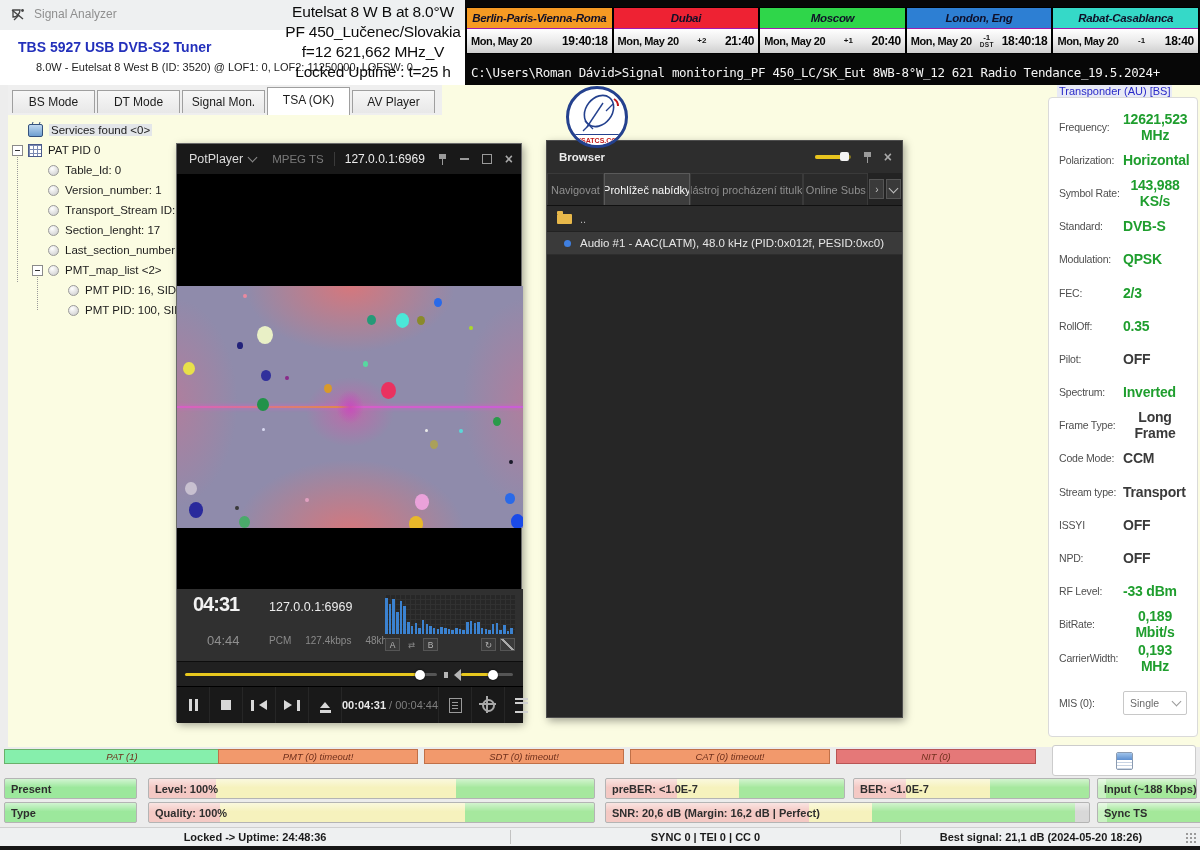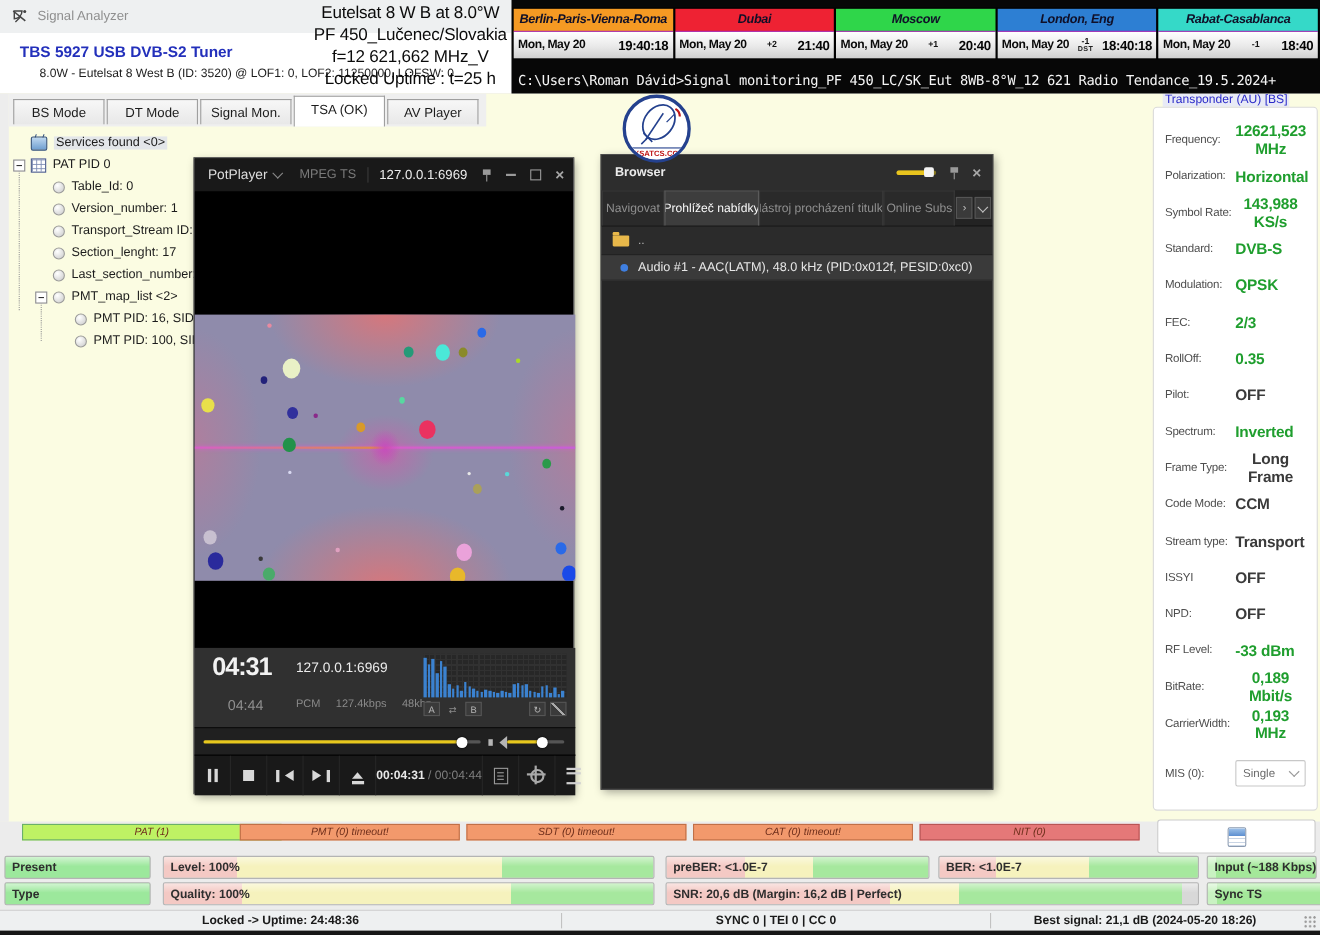--- a/index.html
+++ b/index.html
@@ -83,21 +83,21 @@
       radial-gradient(ellipse 46% 42% at 50% 102%, rgba(217,118,122,.95), rgba(217,118,122,0) 72%),
       radial-gradient(ellipse 26% 58% at -2% 48%, rgba(205,115,145,.55), rgba(205,115,145,0) 75%),
       radial-gradient(ellipse 26% 58% at 102% 48%, rgba(205,115,145,.55), rgba(205,115,145,0) 75%),
       radial-gradient(ellipse 16% 18% at 50% 52%, rgba(205,95,170,.7), rgba(205,95,170,0) 80%);}
   .viz::before{content:"";position:absolute;left:0;top:120px;width:100%;height:2px;
       background:linear-gradient(90deg,#d65fc8,#e08a4a 48%,#d65fc8 52%,#c85fd6);box-shadow:0 0 4px #d65fc8;}
   .viz::after{content:"";position:absolute;left:46%;top:104px;width:8%;height:34px;
       background:radial-gradient(ellipse at center, rgba(200,70,190,.8), transparent 70%);}
   .dot{position:absolute;border-radius:50%;}
   .pot-info{position:absolute;left:0;top:445px;width:346px;height:72px;background:#303030;}
-  .big-time{position:absolute;left:16px;top:4px;font-size:23px;font-weight:bold;color:#f2f2f2;letter-spacing:-1px;}
+  .big-time{position:absolute;left:16px;top:4px;font-size:20px;font-weight:bold;color:#f2f2f2;letter-spacing:-1px;}
   .tot-time{position:absolute;left:30px;top:44px;font-size:13px;color:#8f8f8f;}
   .stream-t{position:absolute;left:92px;top:11px;font-size:12.5px;color:#ececec;}
   .codec-t{position:absolute;left:92px;top:46px;font-size:10px;color:#8a8a8a;}
   .codec-t span{margin-right:14px;}
   .spectrum{position:absolute;left:208px;top:5px;width:130px;height:40px;background:#272727;display:flex;align-items:flex-end;
      background-image:repeating-linear-gradient(90deg,#313131 0 1px,transparent 1px 5px),
                       repeating-linear-gradient(#313131 0 1px,transparent 1px 5px);}
   .spectrum i{display:block;width:2.5px;margin-right:1.2px;background:#3b82d0;}
   .ab-row{position:absolute;left:208px;top:49px;width:130px;display:flex;align-items:center;gap:4px;}
   .ab{width:15px;height:13px;background:#3a3a3a;border:1px solid #555;color:#b5b5b5;font-size:8.5px;
@@ -600,21 +600,21 @@
     </div>
   </div>
 
   <div class="db-btn">
     <span class="db-icon">
         <span class="top" style="display:block"></span>
         <span class="bot" style="display:block"></span>
       </span>
   </div>
 
-  <div class="psi" style="left: 20px; width: 236px; background: #bef264; border-color: rgb(106, 176, 106);">PAT (1)</div>
+  <div class="psi" style="left: 4px; width: 236px; background: #86efac; border-color: rgb(106, 176, 106);">PAT (1)</div>
   <div class="psi" style="left: 218px; width: 200px; background: rgb(242, 153, 108); border-color: rgb(192, 112, 72);">PMT (0) timeout!</div>
   <div class="psi" style="left: 424px; width: 200px; background: rgb(242, 153, 108); border-color: rgb(192, 112, 72);">SDT (0) timeout!</div>
   <div class="psi" style="left: 630px; width: 200px; background: rgb(242, 153, 108); border-color: rgb(192, 112, 72);">CAT (0) timeout!</div>
   <div class="psi" style="left: 836px; width: 200px; background: rgb(229, 120, 120); border-color: rgb(184, 85, 85);">NIT (0)</div>
 
   <div class="sigbar pill" style="left:4px;top:778px;width:133px;">Present</div>
   <div class="sigbar" style="left:148px;top:778px;width:447px;background-image:linear-gradient(rgba(255,255,255,.5),rgba(255,255,255,0) 45%),linear-gradient(90deg,var(--pink) 0 15%,var(--byellow) 15% 69%,var(--bgreen) 69% 100%);">Level: 100%</div>
   <div class="sigbar" style="left:605px;top:778px;width:240px;background-image:linear-gradient(rgba(255,255,255,.5),rgba(255,255,255,0) 45%),linear-gradient(90deg,var(--pink) 0 30%,var(--byellow) 30% 56%,var(--bgreen) 56% 100%);">preBER: &lt;1.0E-7</div>
   <div class="sigbar" style="left:853px;top:778px;width:237px;background-image:linear-gradient(rgba(255,255,255,.5),rgba(255,255,255,0) 45%),linear-gradient(90deg,var(--pink) 0 22%,var(--byellow) 22% 58%,var(--bgreen) 58% 100%);">BER: &lt;1.0E-7</div>
   <div class="sigbar g-full" style="left:1097px;top:778px;width:100px;">Input (~188 Kbps)</div>

